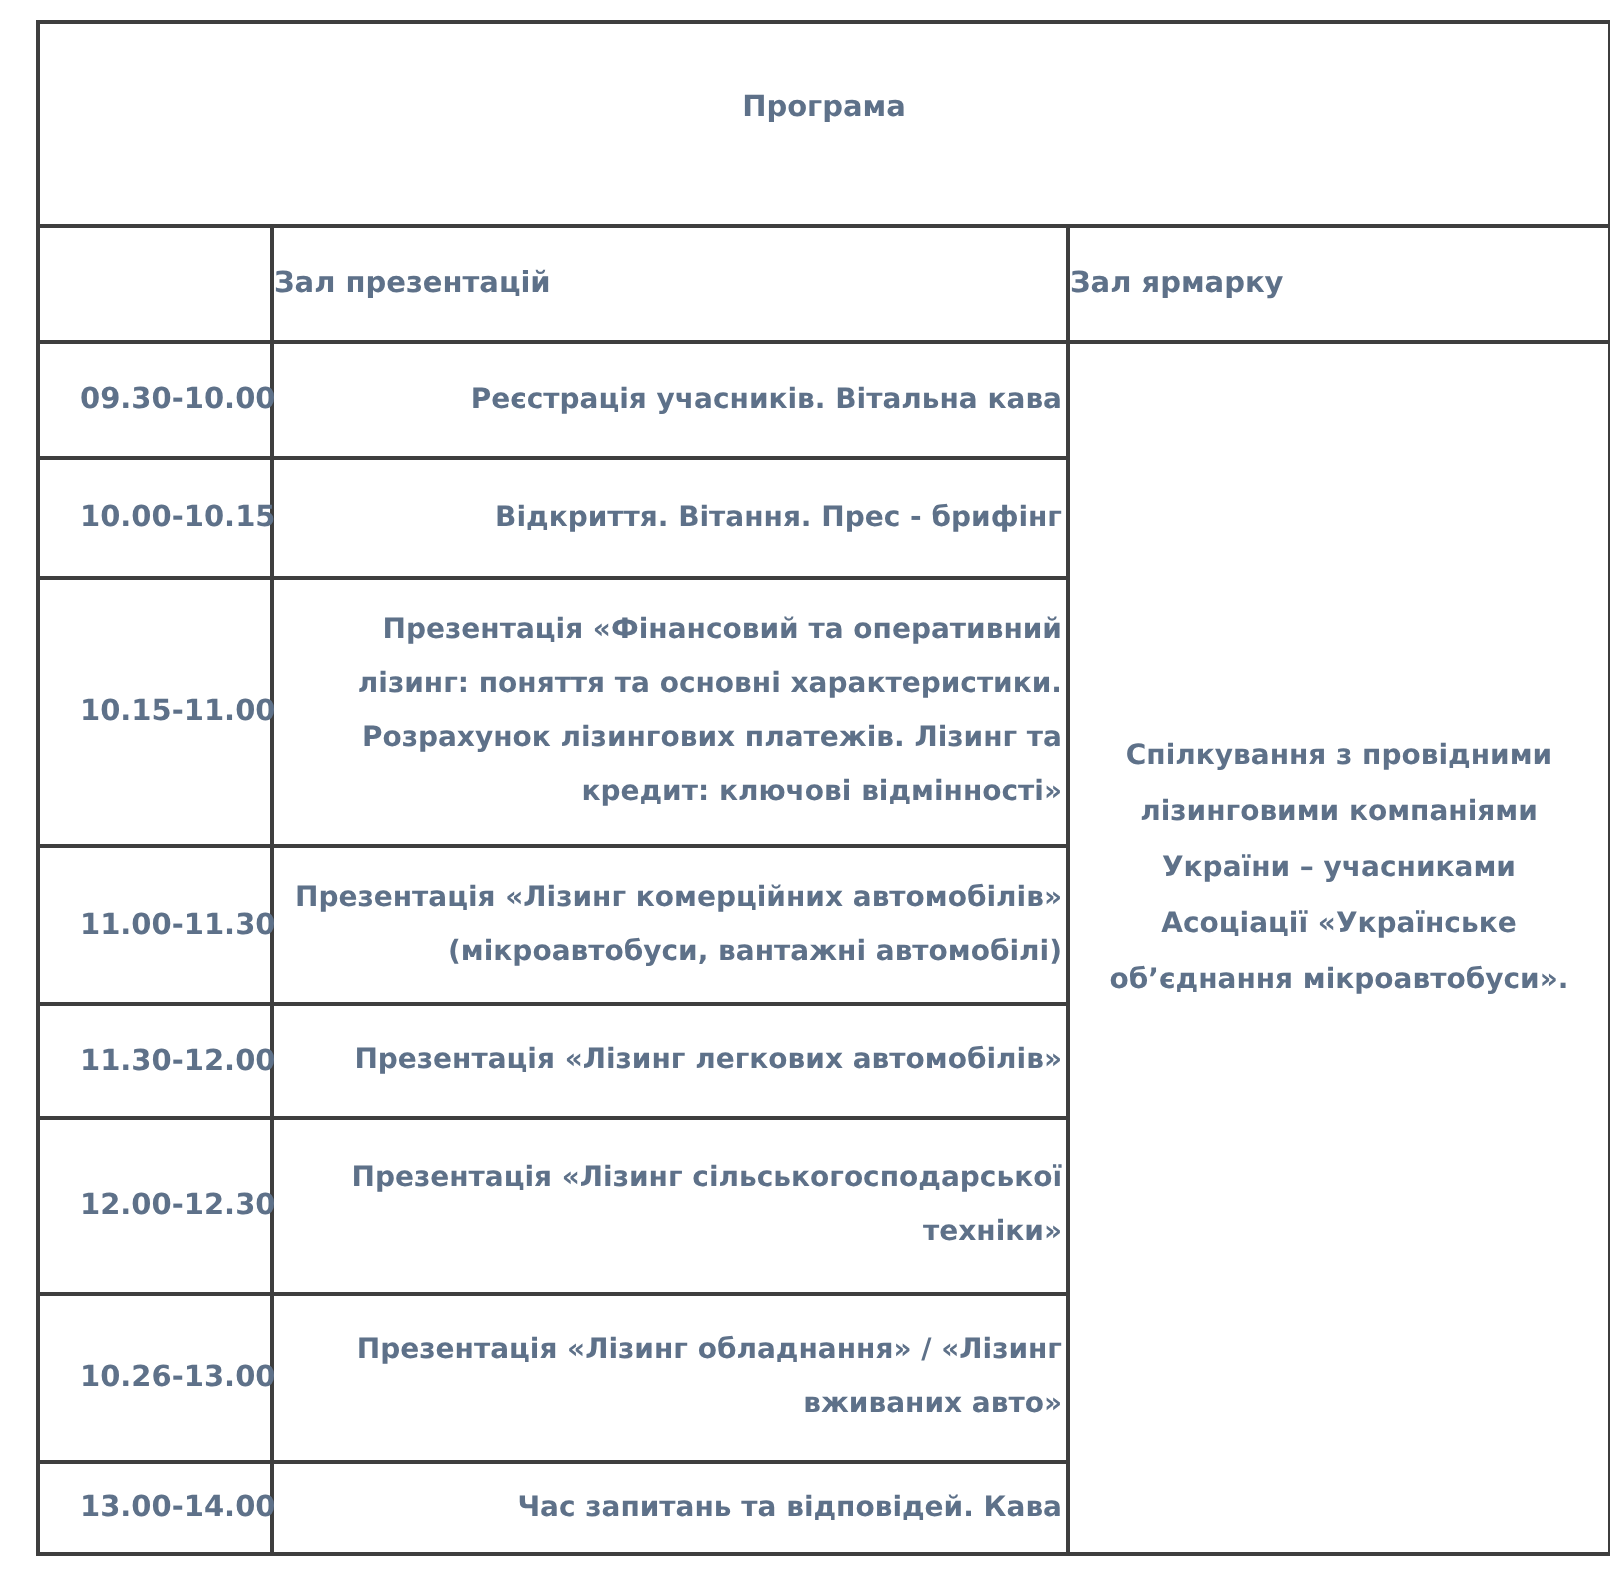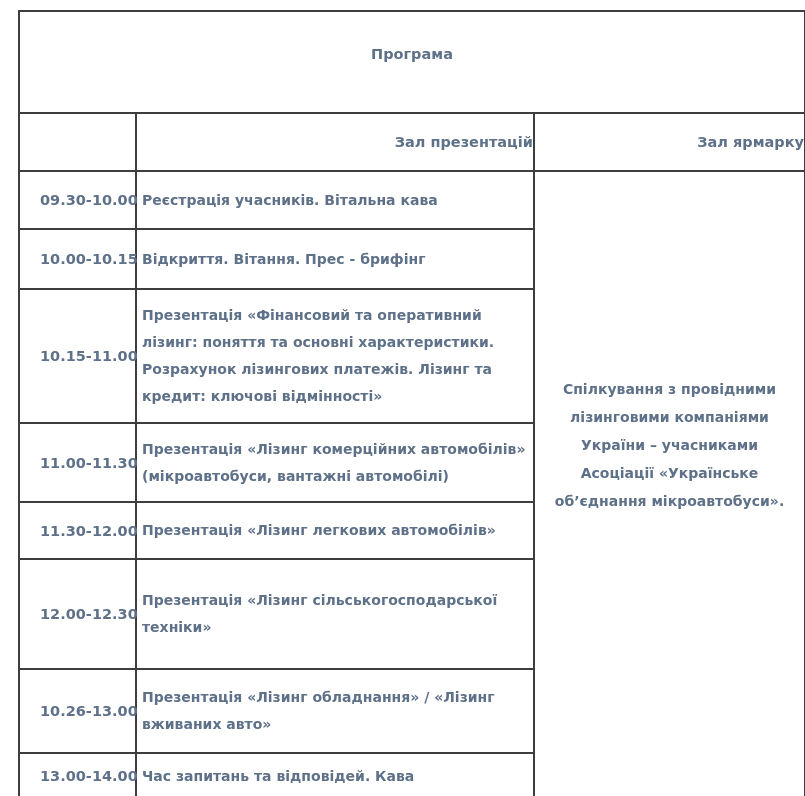--- a/index.html
+++ b/index.html
@@ -33,44 +33,45 @@
   }
   td.title-cell {
     height: 102px;
     text-align: center;
     vertical-align: bottom;
     padding-bottom: 16px;
     font-size: 14.5px;
   }
   tr.r-head td {
     height: 58px;
-    text-align: right;
+    text-align: left;
     font-size: 14.5px;
   }
   td.time-cell {
     padding-left: 20px;
     font-size: 14.5px;
     white-space: nowrap;
   }
   td.activity-cell {
     padding: 8px 2px 8px 5px;
     line-height: 27px;
+    text-align: right;
   }
   td.note-cell {
     text-align: center;
     vertical-align: middle;
     padding: 10px 14px 90px 14px;
     line-height: 28px;
   }
   tr.row-0 td { height: 58px; }
   tr.row-1 td { height: 60px; }
   tr.row-2 td { height: 134px; margin-left: 33px; }
   tr.row-3 td { height: 79px; border-radius: 32px; }
   tr.row-4 td { height: 57px; }
-  tr.row-5 td { height: 110px; border-radius: 24px; }
+  tr.row-5 td { height: 88px; border-radius: 24px; }
   tr.row-6 td { height: 84px; }
   tr.row-7 td { height: 46px; }
 </style>
 </head>
 <body>
 
 <div class="page">
   <table class="program">
     <colgroup>
       <col style="width:117px">

